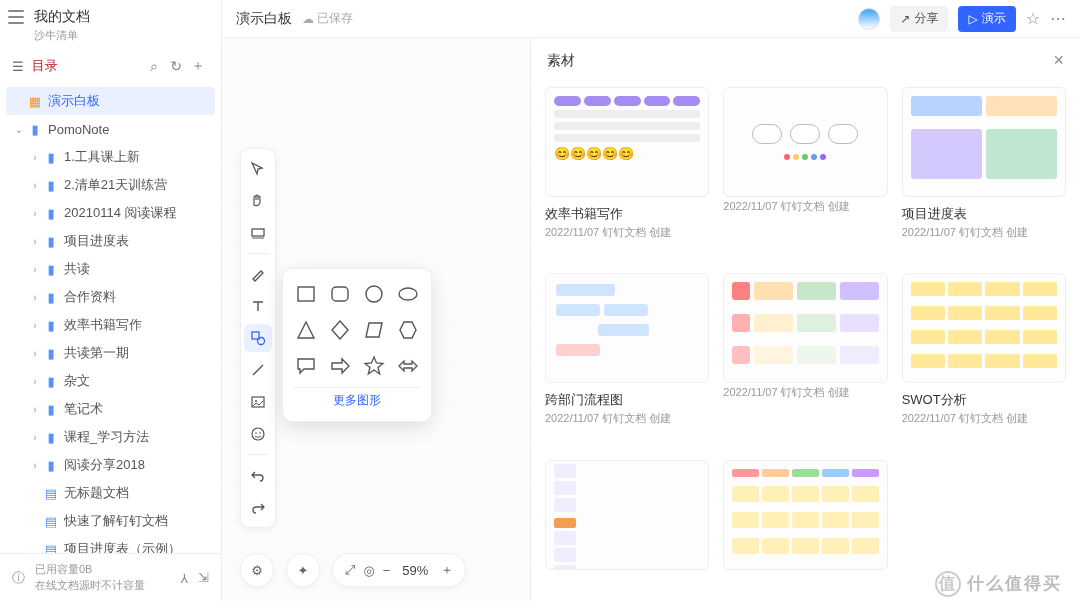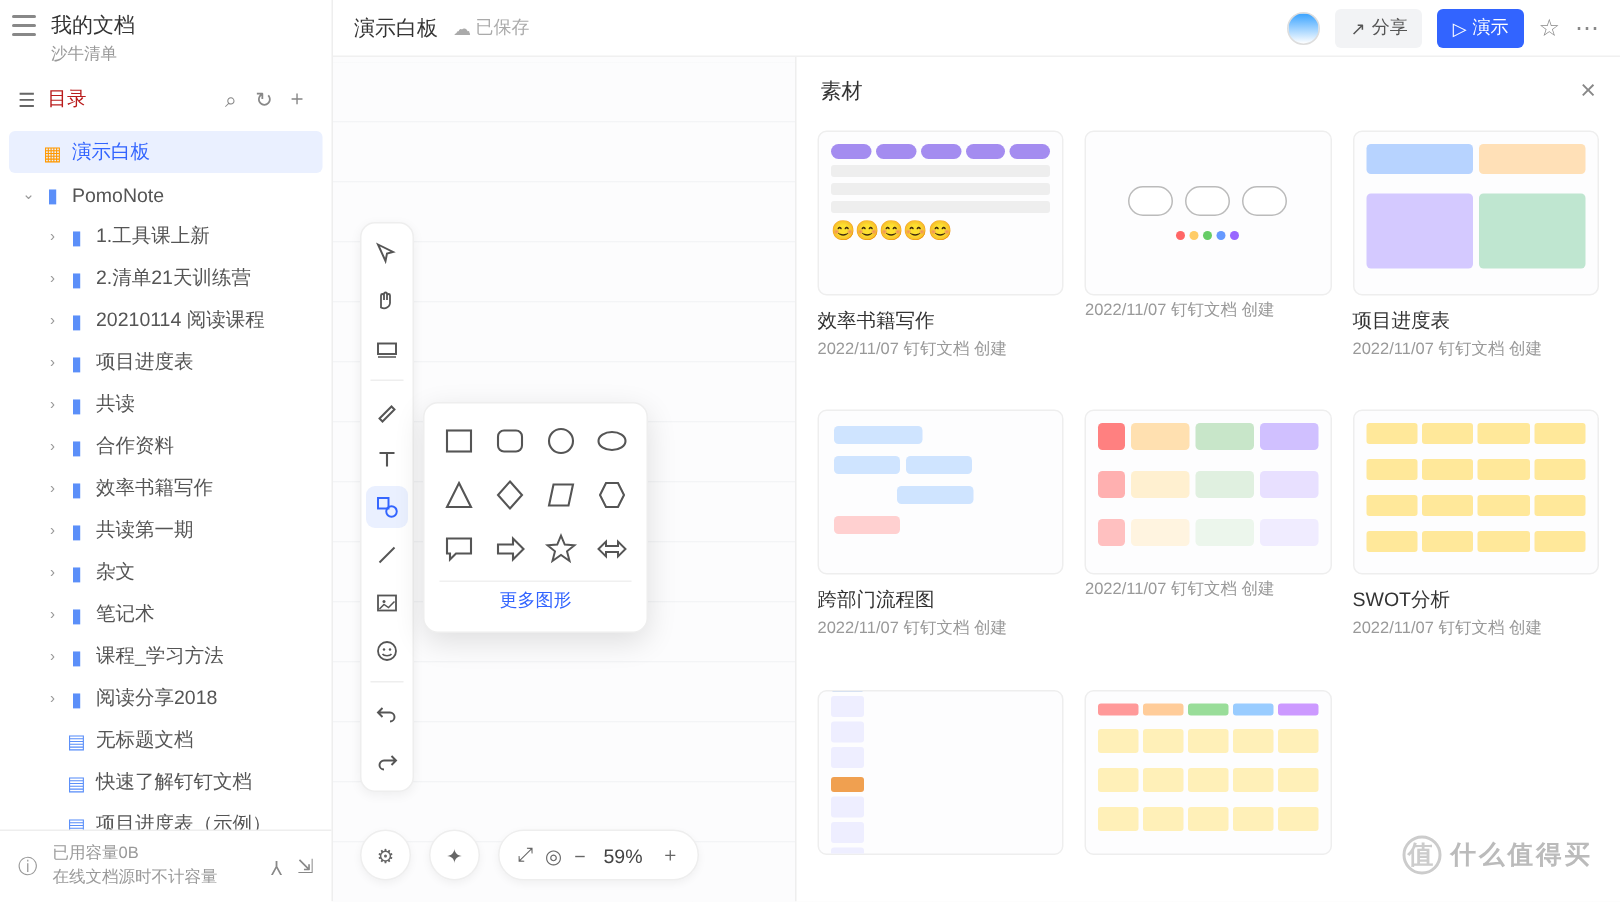--- a/index.html
+++ b/index.html
@@ -66,21 +66,21 @@
 .cmeta{font-size:11px;color:#999;margin-top:2px}
 
 .th-a .row{display:flex;gap:3px}.th-a .chip{flex:1;height:10px;border-radius:5px;background:#a48cf0}.th-a .bar{height:8px;background:#eee;border-radius:2px}
 .th-b{align-items:center;justify-content:center}.th-b .cloud{width:30px;height:20px;border-radius:14px;background:#fff;border:1px solid #bbb;position:relative}.th-b .dots{display:flex;gap:3px;margin-top:6px}.th-b .d{width:6px;height:6px;border-radius:50%}
 .th-c .box{background:#c2d4ff;border-radius:3px}
 .th-d .fl{background:#cfe4ff;height:12px;border-radius:3px;margin:2px}
 .th-e{display:grid;grid-template-columns:18px 1fr 1fr 1fr;gap:4px}.th-e .cc{height:18px;border-radius:3px}
 .th-f{display:grid;grid-template-columns:repeat(4,1fr);gap:3px}.th-f .sc{height:14px;border-radius:2px;background:#ffe89a}
 .th-g{display:flex;gap:6px;justify-content:center;align-items:flex-start}.th-g .col{width:22px;display:flex;flex-direction:column;gap:3px}.th-g .hd{height:10px;border-radius:2px}.th-g .it{height:14px;background:#eef;border-radius:2px}
 .th-h{display:grid;grid-template-columns:repeat(5,1fr);gap:3px}.th-h .nb{height:16px;background:#fff0b8;border-radius:2px}.th-h .hc{height:8px;border-radius:2px}
-.watermark{position:absolute;right:18px;bottom:18px;font-size:17px;color:#bbb;font-weight:600;letter-spacing:2px;pointer-events:none}
+.watermark{position:absolute;right:18px;bottom:4px;font-size:17px;color:#bbb;font-weight:600;letter-spacing:2px;pointer-events:none}
 .watermark .logo{display:inline-block;width:26px;height:26px;border:2px solid #ccc;border-radius:50%;text-align:center;line-height:22px;margin-right:6px;color:#ccc}
 svg{display:block}
 </style>
 </head>
 <body>
 
 <div class="app">
   <div class="hamb">
       <span></span>
       <span></span>

